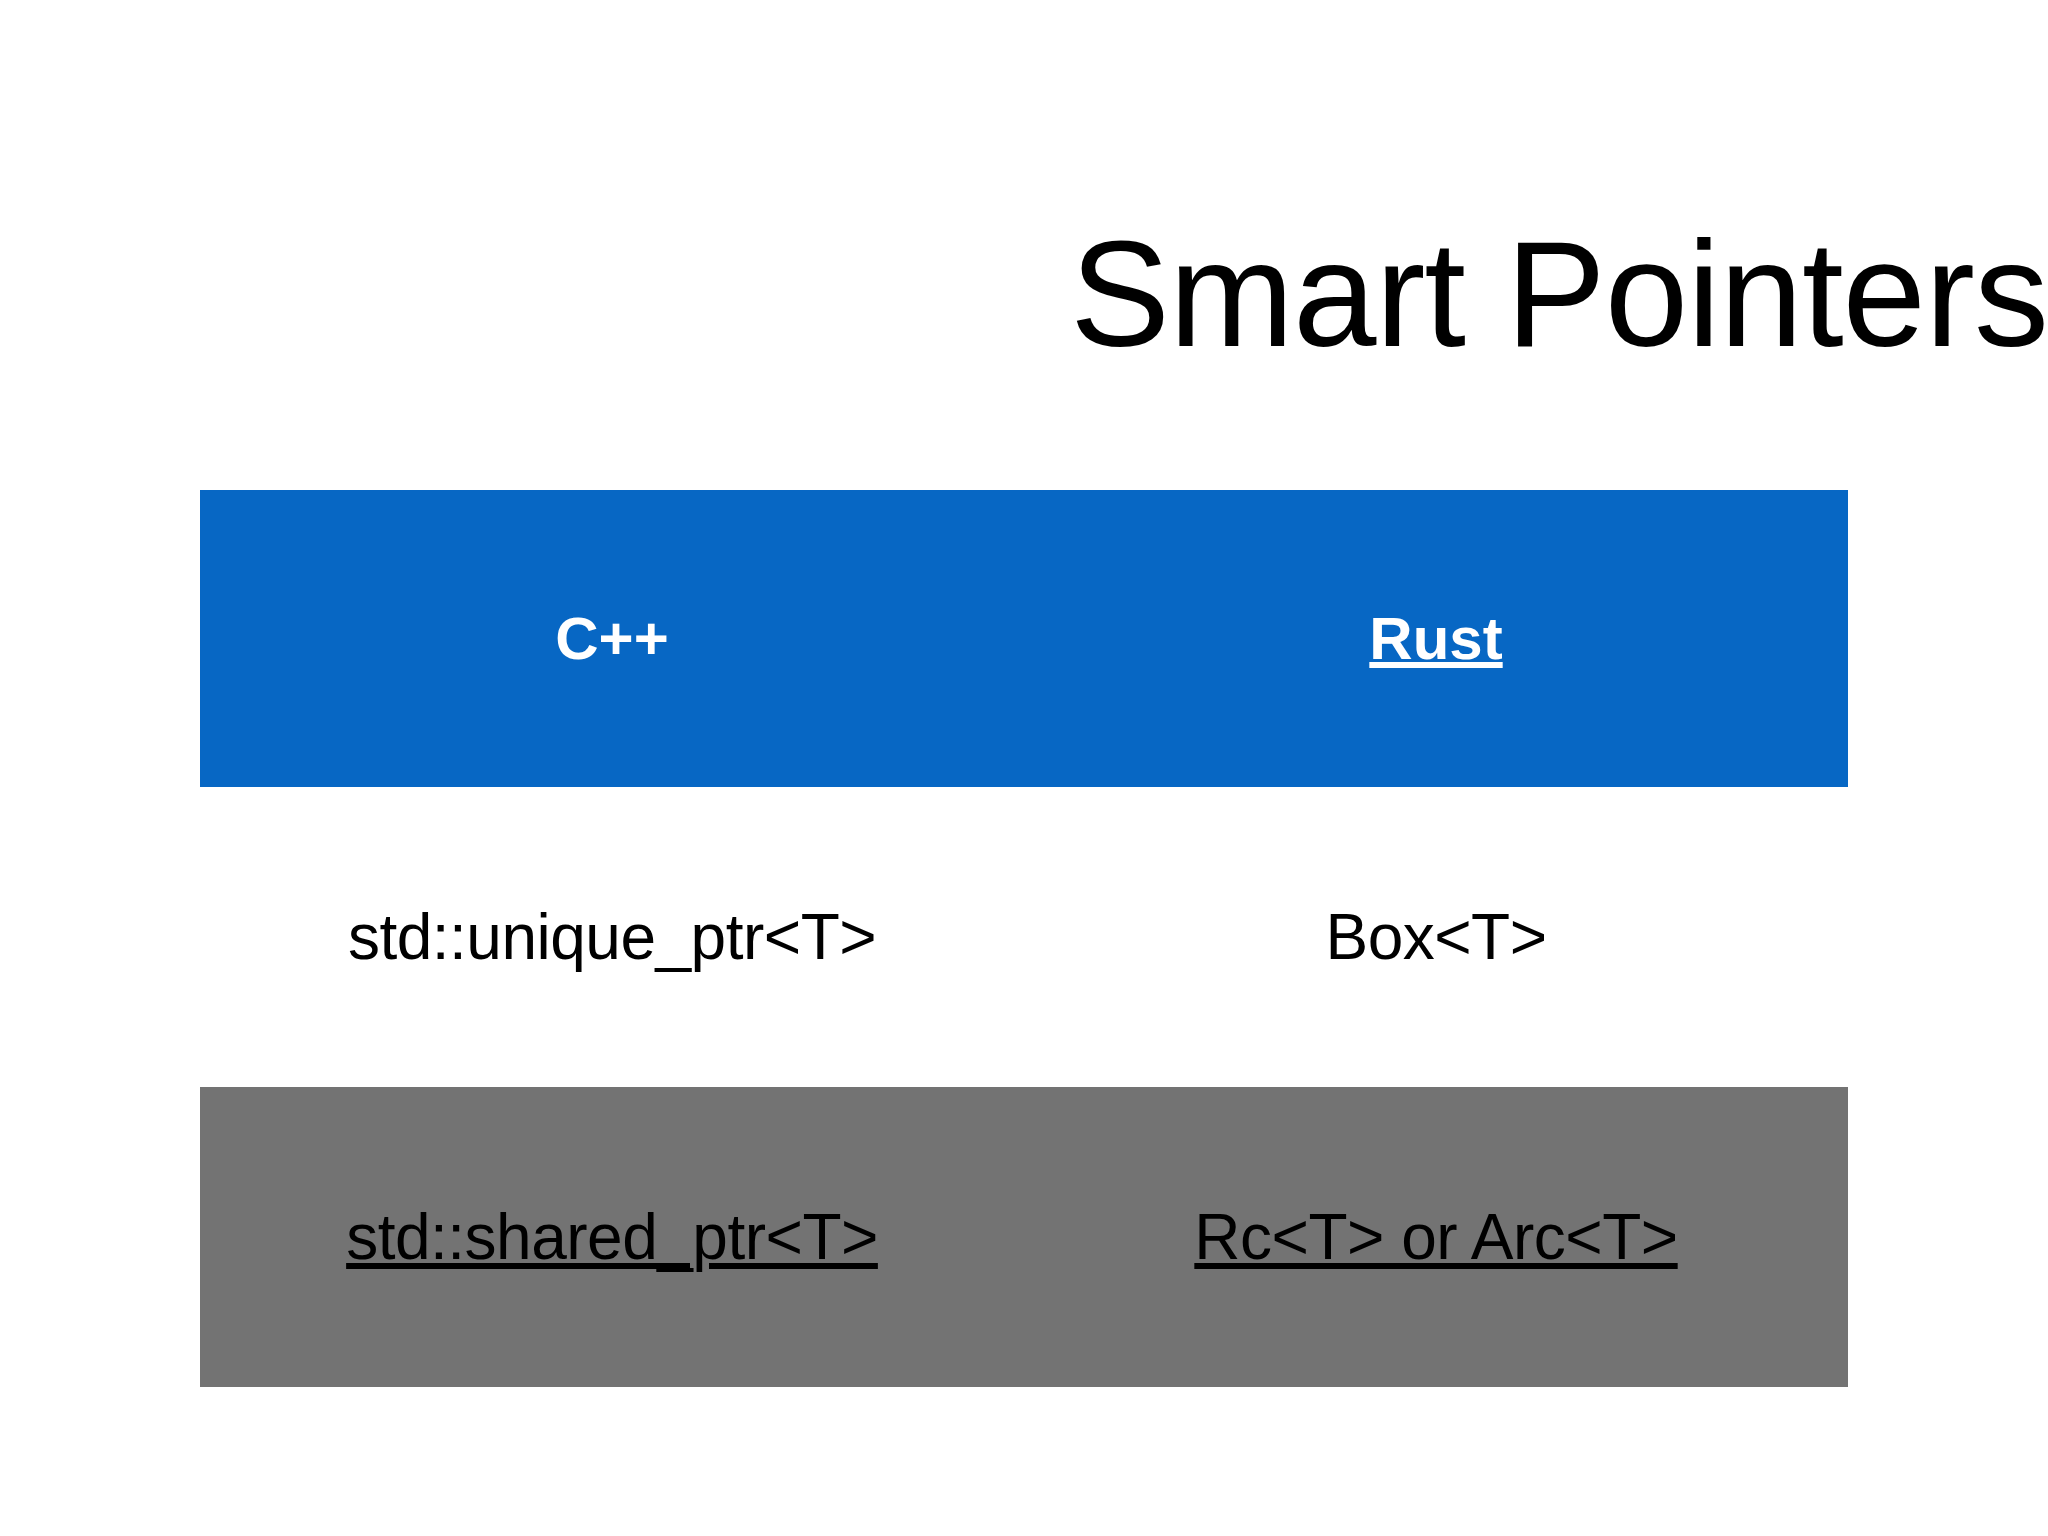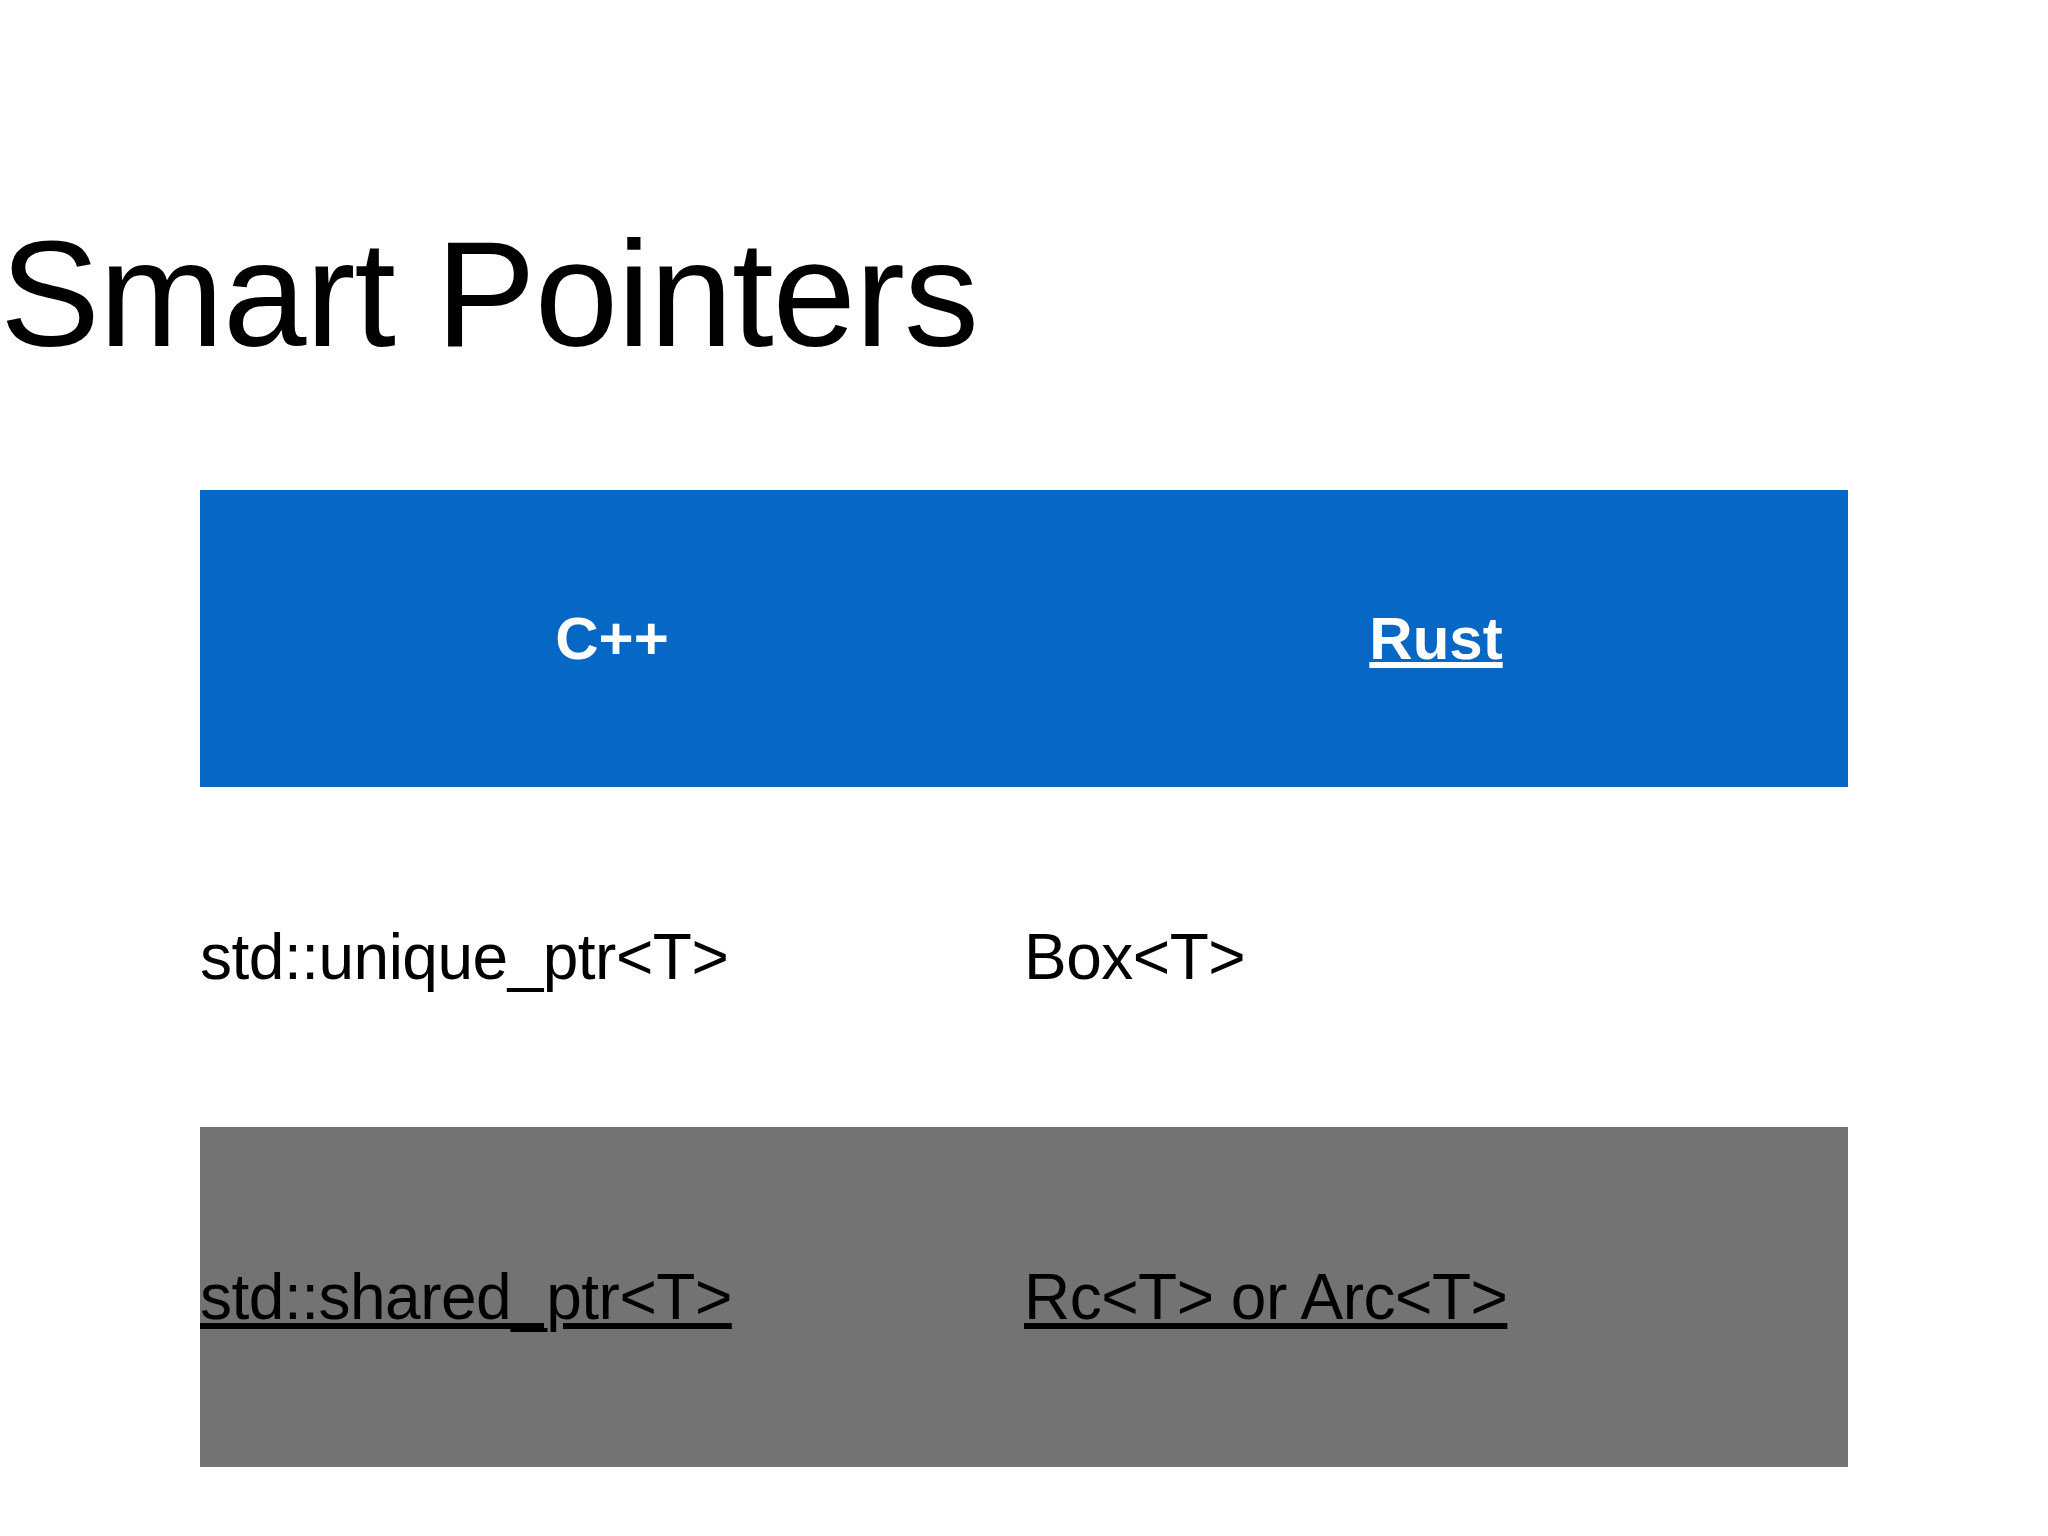--- a/index.html
+++ b/index.html
@@ -22,21 +22,21 @@
     height: 1536px;
     background: #ffffff;
   }
 
   
   .slide-title {
     position: absolute;
     left: 0;
     top: 118px;
     width: 2048px;
-    text-align: left;
+    text-align: right;
     font-size: 150px;
     font-weight: 300;
     line-height: 1.0;
     letter-spacing: -1px;
     color: #000000;
     white-space: nowrap;
   }
 
   
   .comparison-table {
@@ -64,24 +64,24 @@
     font-size: 60px;
     font-weight: bold;
     letter-spacing: 0px;
     white-space: nowrap;
   }
 
   .comparison-table tbody tr.row-odd  { background: #ffffff; }
   .comparison-table tbody tr.row-even { background: #E4E4E6; }
 
   .comparison-table tbody td {
-    height: 340px;
+    height: 300px;
     padding: 0;
     margin: 0;
-    text-align: left;
+    text-align: center;
     vertical-align: middle;
     font-size: 64px;
     font-weight: 400;
     color: #000000;
     letter-spacing: -0.5px;
     white-space: nowrap;
   }
 </style>
 </head>
 <body>

